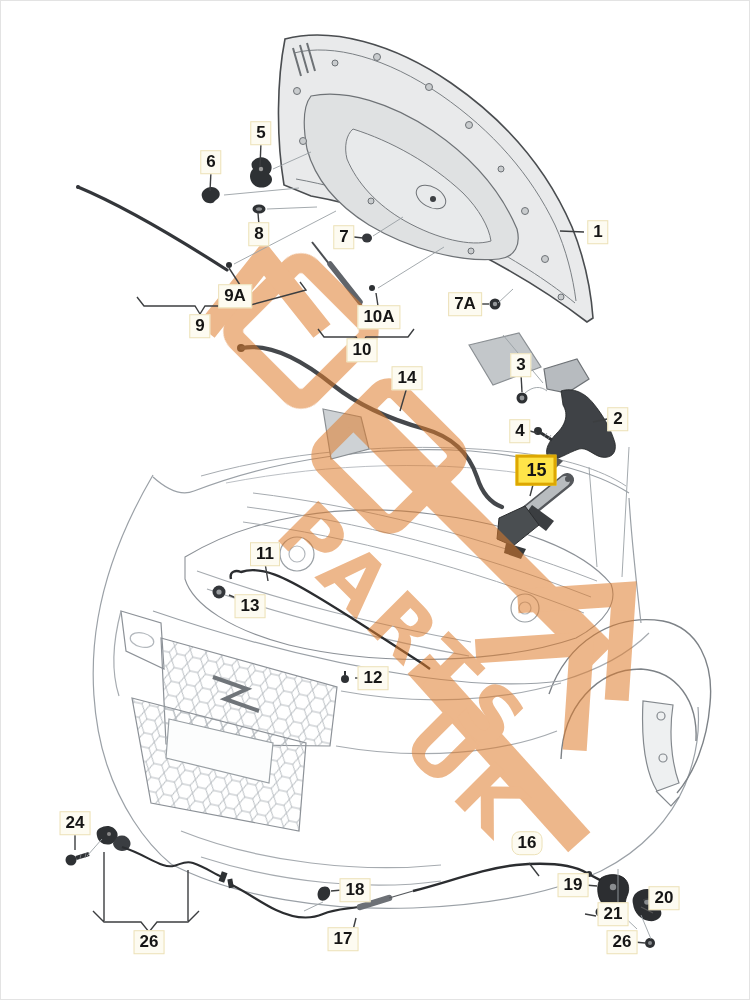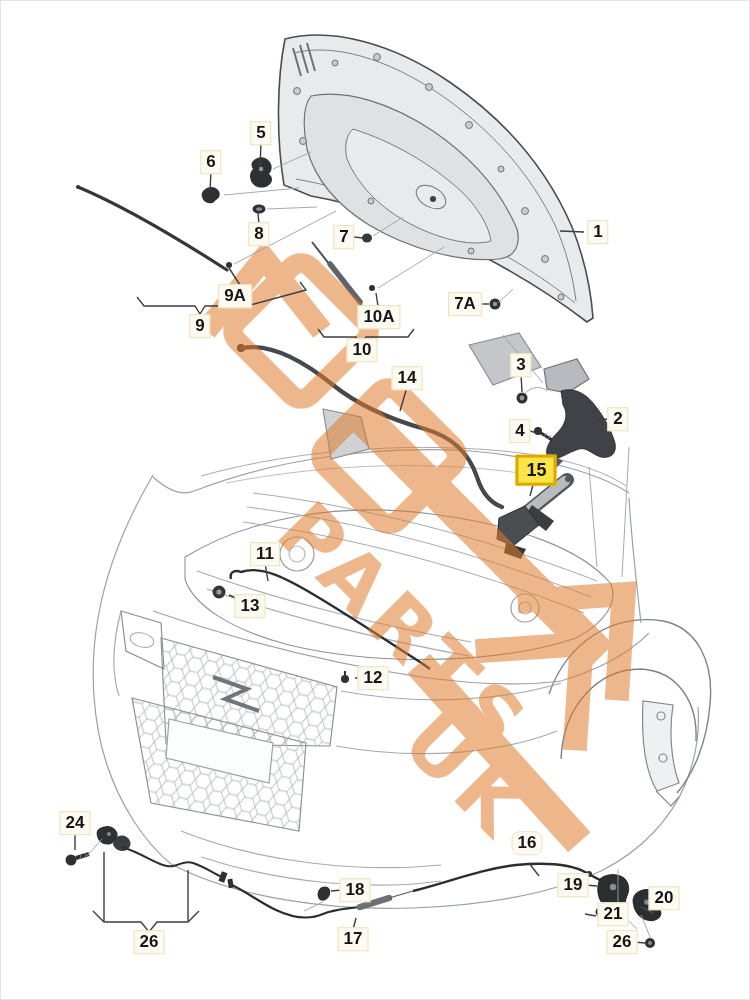--- a/index.html
+++ b/index.html
@@ -297,21 +297,21 @@
       <div class="callout" style="left: 199px; top: 325px;">9</div>
       <div class="callout" style="left: 234px; top: 295px;">9A</div>
       <div class="callout" style="left: 361px; top: 349px;">10</div>
       <div class="callout" style="left: 378px; top: 316px;">10A</div>
       <div class="callout" style="left: 264px; top: 553px;">11</div>
       <div class="callout" style="left: 372px; top: 677px; text-align: right;">12</div>
       <div class="callout" style="left: 249px; top: 605px;">13</div>
       <div class="callout" style="left: 406px; top: 377px;">14</div>
       <div class="callout highlighted" style="left: 535px; top: 469px; padding-left: 8px;">15</div>
       <div class="callout" style="left: 526px; top: 842px; border-radius: 8px;">16</div>
-      <div class="callout" style="left: 352px; top: 938px;">17</div>
+      <div class="callout" style="left: 342px; top: 938px;">17</div>
       <div class="callout" style="left: 354px; top: 889px;">18</div>
       <div class="callout" style="left: 572px; top: 884px;">19</div>
       <div class="callout" style="left: 663px; top: 897px;">20</div>
       <div class="callout" style="left: 572px; top: 913px; margin-left: 40px;">21</div>
       <div class="callout" style="left: 621px; top: 941px;">26</div>
       <div class="callout" style="left: 148px; top: 941px;">26</div>
       <div class="callout" style="left: 74px; top: 822px;">24</div>
     </div>
 </div>
 

